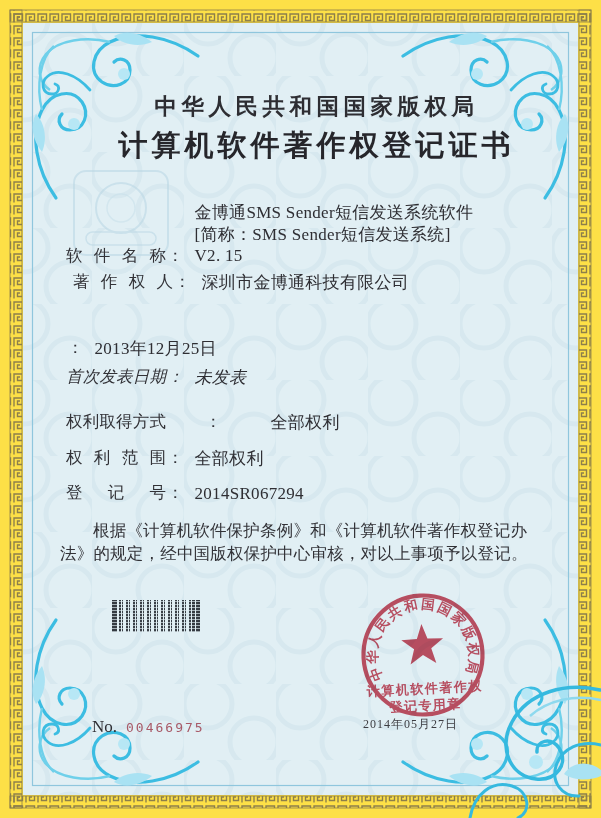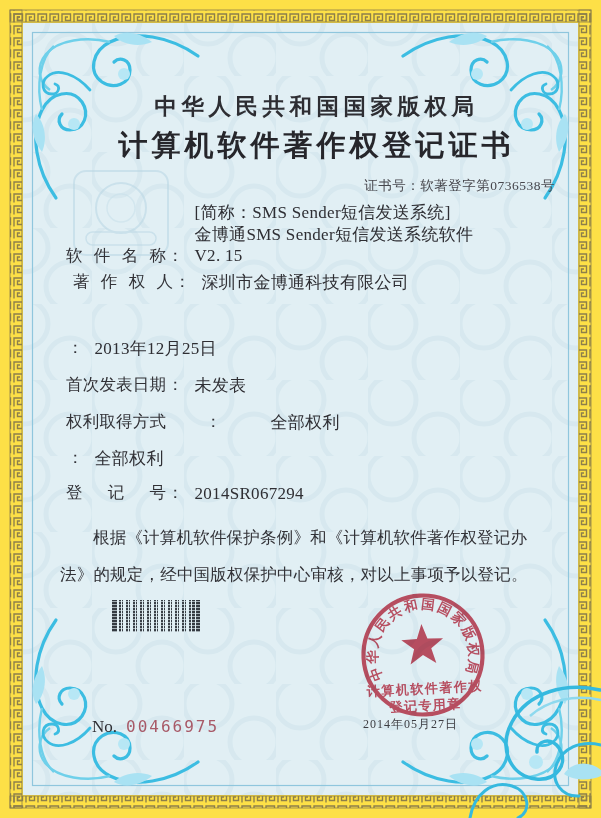--- a/index.html
+++ b/index.html
@@ -12,32 +12,32 @@
   }
   .bgsvg{position:absolute;left:0;top:0;z-index:0;}
   .txt{position:absolute;z-index:2;}
   .t-issuer{top:91px;left:0;width:100%;text-align:center;font-size:22.5px;font-weight:700;letter-spacing:4.5px;color:#2d2d32;}
   .t-title{top:126px;left:0;width:100%;text-align:center;font-size:29px;font-weight:700;letter-spacing:4px;color:#26262b;}
   .certno{top:177px;right:78px;font-size:13.5px;color:#46464c;letter-spacing:.5px;}
   .field{left:66px;display:flex;align-items:flex-end;font-size:16.5px;color:#323237;}
   .flabel{display:inline-block;width:100px;text-align:justify;text-align-last:justify;}
   .fcolon{margin-left:1px;}
   .fvalue{margin-left:11px;font-size:17px;letter-spacing:.3px;line-height:21.5px;color:#2e2e33;}
-  .statement{top:519px;left:60px;width:498px;font-size:16.5px;line-height:37px;text-indent:2em;letter-spacing:.2px;color:#323237;}
+  .statement{top:519px;left:60px;width:498px;font-size:16.5px;line-height:23px;text-indent:2em;letter-spacing:.2px;color:#323237;}
   .barcode{
     top:600px;left:112px;width:88px;height:32px;
     background-image:
       repeating-linear-gradient(0deg, rgba(224,238,243,.65) 0 1px, rgba(224,238,243,0) 1px 3px),
       linear-gradient(90deg,#343a41 0 5px,rgba(0,0,0,0) 5px 7px,#343a41 7px 9px,rgba(0,0,0,0) 9px 11px),
       linear-gradient(270deg,#343a41 0 3px,rgba(0,0,0,0) 3px 5px,#343a41 5px 8px,rgba(0,0,0,0) 8px 11px),
       repeating-linear-gradient(90deg,#3a4047 0 2px, rgba(0,0,0,0) 2px 3px, #3a4047 3px 4px, rgba(0,0,0,0) 4px 7px);
   }
   .sealdate{top:716px;left:363px;font-size:12px;letter-spacing:1px;color:#3c3c41;}
   .serial{top:717px;left:92px;font-size:17px;color:#2e2e33;}
-  .serial .num{font-family:"DejaVu Sans Mono","Liberation Mono",monospace;color:#a85a68;letter-spacing:2px;margin-left:9px;font-size:16px;}
+  .serial .num{font-family:"DejaVu Sans Mono","Liberation Mono",monospace;color:#a85a68;letter-spacing:2px;margin-left:9px;font-size:13px;}
   .sealsvg{position:absolute;top:578px;left:338px;z-index:3;mix-blend-mode:multiply;opacity:.95;}
 </style>
 </head>
 <body>
 
 <div class="cert">
 
   <svg class="bgsvg" width="601" height="818" viewBox="0 0 601 818">
     <defs>
       <pattern id="meander" width="12" height="12" patternUnits="userSpaceOnUse">
@@ -89,58 +89,56 @@
     <g opacity="0.55">
       <rect x="74" y="171" width="94" height="84" rx="12" fill="none" stroke="#b9d6e4" stroke-width="2"></rect>
       <circle cx="121" cy="208" r="25" fill="none" stroke="#b9d6e4" stroke-width="2"></circle>
       <circle cx="121" cy="208" r="14" fill="none" stroke="#c8e0ea" stroke-width="1.5"></circle>
       <rect x="86" y="232" width="70" height="13" rx="6.5" fill="none" stroke="#b9d6e4" stroke-width="1.5"></rect>
     </g>
   </svg>
 
   <div class="txt t-issuer">中华人民共和国国家版权局</div>
   <div class="txt t-title">计算机软件著作权登记证书</div>
-  <div class="txt certno">
-    <span>证书号：</span><span>软著登字第0736538号</span>
-  </div>
 
   <div class="txt field" style="top:202px;">
     <span class="flabel">软件名称</span>
       <span class="fcolon">：</span>
     <div class="fvalue">
+      <div>金博通SMS Sender短信发送系统软件</div>
       <div>[简称：SMS Sender短信发送系统]</div>
-      <div>金博通SMS Sender短信发送系统软件</div>
       <div>V2. 15</div>
     </div>
   </div>
 
   <div class="txt field" style="top:271px;margin-left:7px;">
     <span class="flabel">著作权人</span>
       <span class="fcolon">：</span>
     <div class="fvalue">深圳市金博通科技有限公司</div>
   </div>
 
   <div class="txt field" style="top:337px;">
       <span class="fcolon">：</span>
     <div class="fvalue">2013年12月25日</div>
   </div>
 
-  <div class="txt field" style="top:374px;">
+  <div class="txt field" style="top:366px;font-style:italic;">
     <span class="flabel">首次发表日期</span>
       <span class="fcolon">：</span>
     <div class="fvalue">未发表</div>
   </div>
 
   <div class="txt field" style="top:411px;gap:38px;">
     <span class="flabel">权利取得方式</span>
       <span class="fcolon">：</span>
     <div class="fvalue">全部权利</div>
   </div>
 
   <div class="txt field" style="top:447px;">
+    <span class="flabel">权利范围</span>
       <span class="fcolon">：</span>
     <div class="fvalue">全部权利</div>
   </div>
 
   <div class="txt field" style="top:482px;">
     <span class="flabel">登记号</span>
       <span class="fcolon">：</span>
     <div class="fvalue">2014SR067294</div>
   </div>
 

